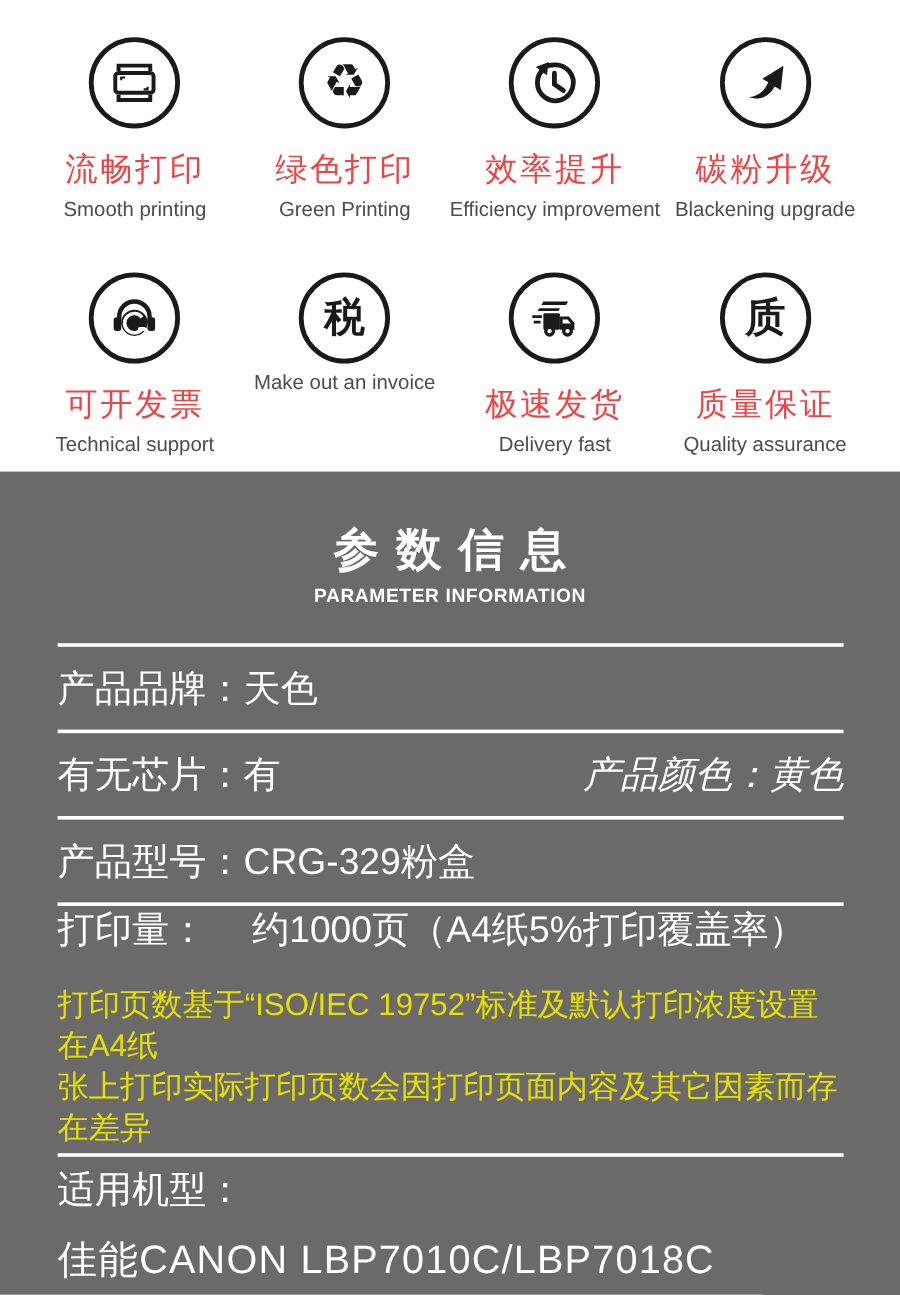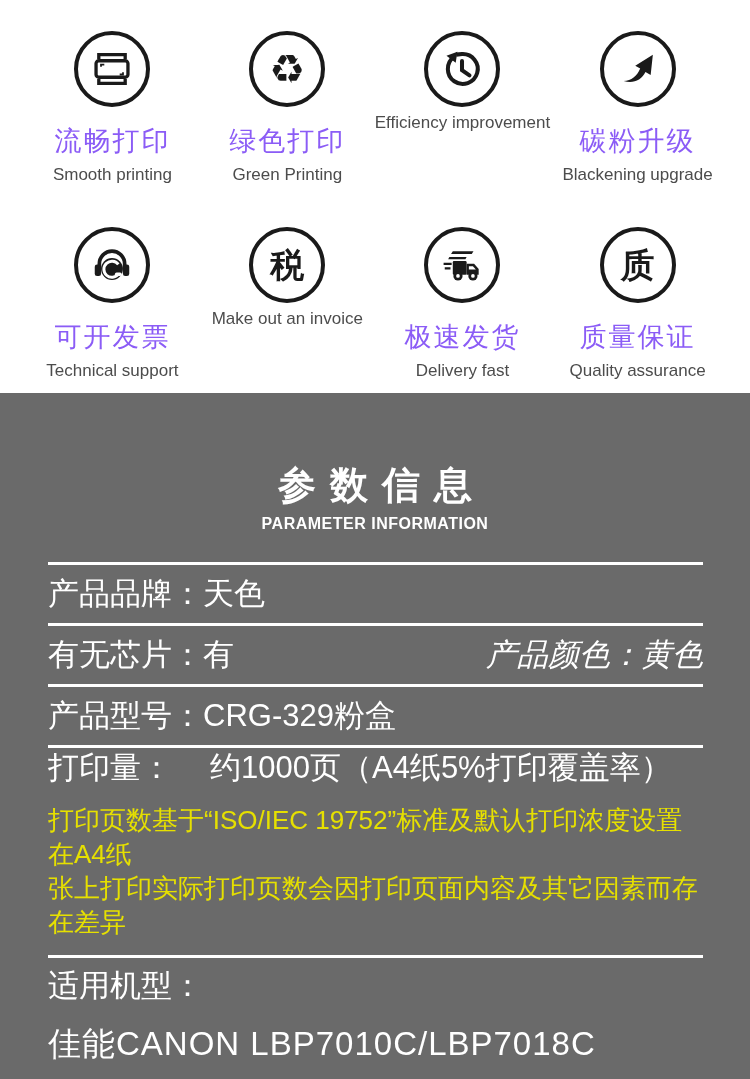--- a/index.html
+++ b/index.html
@@ -21,37 +21,37 @@
   .feature{display:flex;flex-direction:column;align-items:center;}
   .feature.r1{padding-top:31px;}
   .feature.r2{padding-top:31px;}
   .circle{
     width:68px;height:68px;border:4px solid #1a1a1a;border-radius:50%;
     display:flex;align-items:center;justify-content:center;
     box-sizing:content-box;flex:0 0 auto;
   }
   .glyph{font-size:40px;line-height:1;color:#1a1a1a;}
   .glyph.cjk{font-size:34px;font-weight:bold;}
-  .cn-label{margin-top:16px;font-size:27px;color:#8b5cf6;letter-spacing:2px;white-space:nowrap;}
+  .cn-label{margin-top:16px;font-size:27px;color:#ef4444;letter-spacing:2px;white-space:nowrap;}
   .en-label{margin-top:6px;font-size:17px;color:#4c4c4c;white-space:nowrap;text-align:right;}
 
   
   .params{height:686px;background:#6a6a6a;color:#ffffff;box-sizing:border-box;}
   .p-title{
-    padding-top:73px;text-align:center;font-size:38px;font-weight:bold;
+    padding-top:47px;text-align:center;font-size:38px;font-weight:bold;
     letter-spacing:14px;text-indent:14px;line-height:1;
   }
   .p-sub{margin-top:12px;text-align:center;font-size:16px;font-weight:bold;letter-spacing:.5px;line-height:1;}
   .p-table{margin:30px 47px 0 48px;}
   .hr{height:3px;background:#ffffff;}
-  .p-row{display:flex;align-items:center;height:58px;font-size:31px;white-space:nowrap;}
+  .p-row{display:flex;align-items:center;height:69px;font-size:31px;white-space:nowrap;}
   .p-row .right{margin-left:auto;font-style:italic;}
   .row-yield{margin-top:0;font-size:31px;line-height:39px;white-space:nowrap;}
   .yield-value{margin-left:38px;}
-  .note{margin-top:16px;padding-bottom:16px;color:#e6e000;font-size:26px;line-height:34px;}
+  .note{margin-top:26px;padding-bottom:5px;color:#e6e000;font-size:26px;line-height:34px;}
   .applicable-label{margin-top:8px;font-size:31px;line-height:39px;}
   .applicable-models{margin-top:18px;font-size:33px;line-height:41px;letter-spacing:1px;white-space:nowrap;}
   svg{display:block;}
 </style>
 </head>
 <body>
 
 <div class="page">
 
   <section class="features">
@@ -79,20 +79,21 @@
     </div>
 
     <div class="feature r1">
       <div class="circle">
         <svg width="46" height="46" viewBox="0 0 40 40" fill="none" stroke="#1a1a1a">
           <path d="M13 9.5 A13 13 0 1 0 20 7 L15 7.5" stroke-width="3.5"></path>
           <polygon points="6.5,8.5 16,5 14.5,14.5" fill="#1a1a1a" stroke="none"></polygon>
           <path d="M20 13 V21 L26.5 25.5" stroke-width="3.5" stroke-linecap="round"></path>
         </svg>
       </div>
+      <div class="cn-label">效率提升</div>
       <div class="en-label">Efficiency improvement</div>
     </div>
 
     <div class="feature r1">
       <div class="circle">
         <svg width="44" height="44" viewBox="0 0 40 40">
           <path d="M7 31 C14 30.5 19 26.5 22 19.5 L17.5 17 L33.5 7 L31.5 25.5 L26.8 22.8 C23 30.5 15.5 33.5 7 31 Z" fill="#1a1a1a"></path>
         </svg>
       </div>
       <div class="cn-label">碳粉升级</div>

